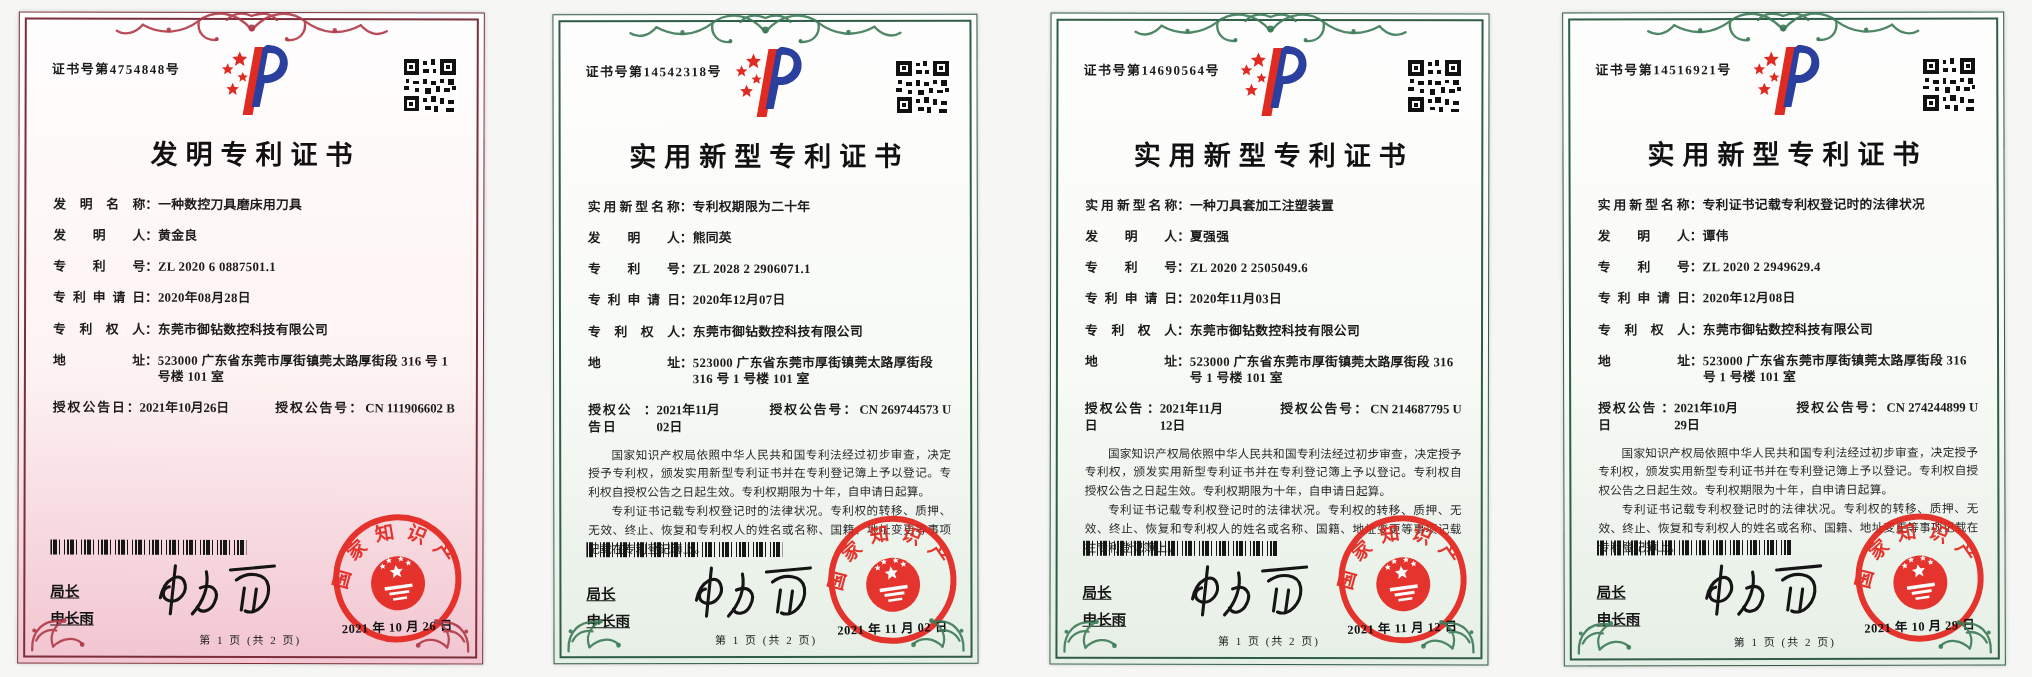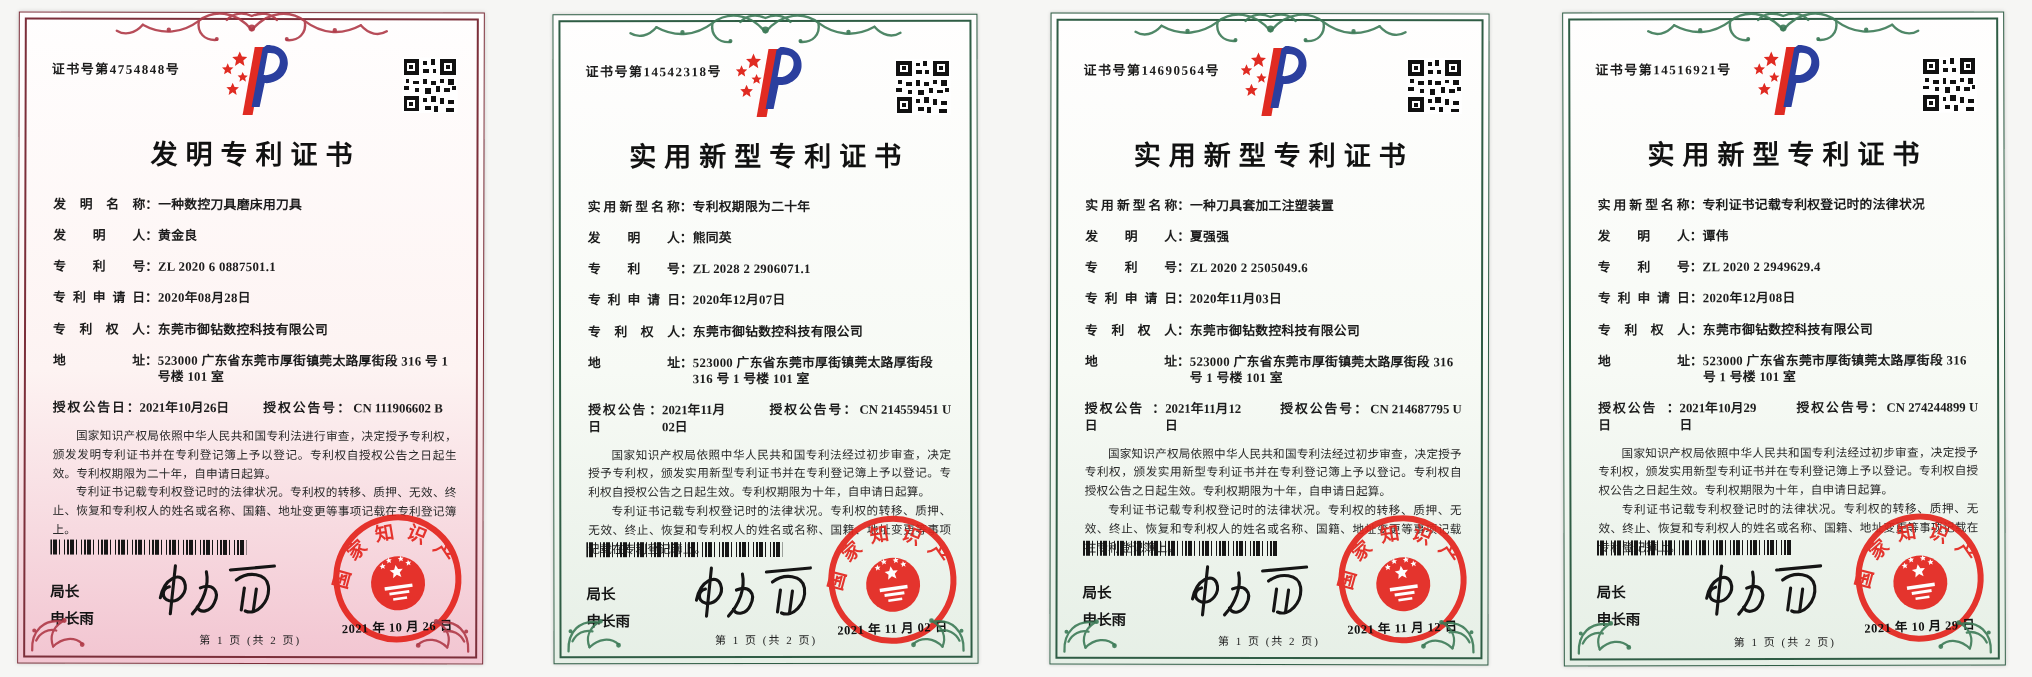--- a/index.html
+++ b/index.html
@@ -33,30 +33,30 @@
   .title{
     position:absolute;top:120px;left:0;right:0;margin:0;
     text-align:center;font-size:27px;font-weight:700;letter-spacing:8px;text-indent:8px;color:#111;
   }
   .fields{position:absolute;top:184px;left:34px;right:26px;font-size:12.8px;font-weight:700;color:#1c1c1c;}
   .row{display:flex;align-items:flex-start;margin-bottom:14.5px;line-height:1.3;}
   .lbl{display:inline-block;width:92px;text-align:justify;text-align-last:justify;flex:none;}
   .colon{flex:none;}
   .val{flex:1 1 auto;letter-spacing:.3px;}
   .row.grant{margin-bottom:0;}
-  .row.grant .g2{margin-left:34px;white-space:nowrap;}
+  .row.grant .g2{margin-left:46px;white-space:nowrap;}
   .row.grant .lbl-inline{letter-spacing:2px;}
   .bodytext{margin-top:11px;font-weight:400;color:#2a2a2a;}
   .bodytext p{margin:0;font-size:11.6px;line-height:1.62;text-indent:2em;letter-spacing:.2px;text-align:justify;}
   .barcode{
     position:absolute;left:32px;top:527px;width:196px;height:15px;
     background:repeating-linear-gradient(90deg,#161616 0 2px,transparent 2px 3px,#161616 3px 7px,transparent 7px 9px,#161616 9px 10px,transparent 10px 14px,#161616 14px 15px,transparent 15px 17px);
   }
   .officer{position:absolute;left:32px;top:566px;font-family:"Liberation Sans","DejaVu Sans",sans-serif;
-           font-size:14.5px;font-weight:700;color:#141414;line-height:1.85;}
+           font-size:14.5px;font-weight:700;color:#141414;line-height:1.85;text-decoration:underline;}
   .signature{position:absolute;left:128px;top:545px;}
   .seal{position:absolute;right:18px;top:498px;width:134px;height:134px;}
   .seal svg{position:absolute;inset:0;transform:rotate(-8deg);}
   .seal-date{
     position:absolute;left:50%;bottom:10px;transform:translateX(-50%) rotate(-2deg);
     font-size:12.5px;font-weight:700;color:#101010;white-space:nowrap;letter-spacing:.5px;
   }
   .page-footer{
     position:absolute;bottom:16px;left:0;right:0;text-align:center;
     font-size:11px;color:#222;letter-spacing:2px;
@@ -189,24 +189,20 @@
       </div>
       <div class="row grant">
         <span class="lbl-inline">授权公告日</span>
           <span class="colon">：</span>
         <span>2021年10月26日</span>
         <span class="g2">
           <span class="lbl-inline">授权公告号</span><span class="colon">：</span>
           <span>CN 111906602 B</span>
         </span>
       </div>
-      <div class="bodytext">
-        <p>国家知识产权局依照中华人民共和国专利法进行审查，决定授予专利权，颁发发明专利证书并在专利登记簿上予以登记。专利权自授权公告之日起生效。专利权期限为二十年，自申请日起算。</p>
-        <p>专利证书记载专利权登记时的法律状况。专利权的转移、质押、无效、终止、恢复和专利权人的姓名或名称、国籍、地址变更等事项记载在专利登记簿上。</p>
-      </div>
     </div>
 
     <div class="barcode"></div>
 
     <div class="officer">
       <div>局长</div>
       <div>申长雨</div>
     </div>
 
     <svg class="signature" width="140" height="66" viewBox="0 0 140 66">
@@ -383,21 +379,21 @@
         <span class="lbl">地址</span>
           <span class="colon">：</span>
         <span class="val">523000 广东省东莞市厚街镇莞太路厚街段 316 号 1 号楼 101 室</span>
       </div>
       <div class="row grant">
         <span class="lbl-inline">授权公告日</span>
           <span class="colon">：</span>
         <span>2021年11月02日</span>
         <span class="g2">
           <span class="lbl-inline">授权公告号</span><span class="colon">：</span>
-          <span>CN 214559451 U</span>
+          <span>CN 269744573 U</span>
         </span>
       </div>
       <div class="bodytext">
         <p>国家知识产权局依照中华人民共和国专利法经过初步审查，决定授予专利权，颁发实用新型专利证书并在专利登记簿上予以登记。专利权自授权公告之日起生效。专利权期限为十年，自申请日起算。</p>
         <p>专利证书记载专利权登记时的法律状况。专利权的转移、质押、无效、终止、恢复和专利权人的姓名或名称、国籍、地址变更等事项记载在专利登记簿上。</p>
       </div>
     </div>
 
     <div class="barcode"></div>
 

